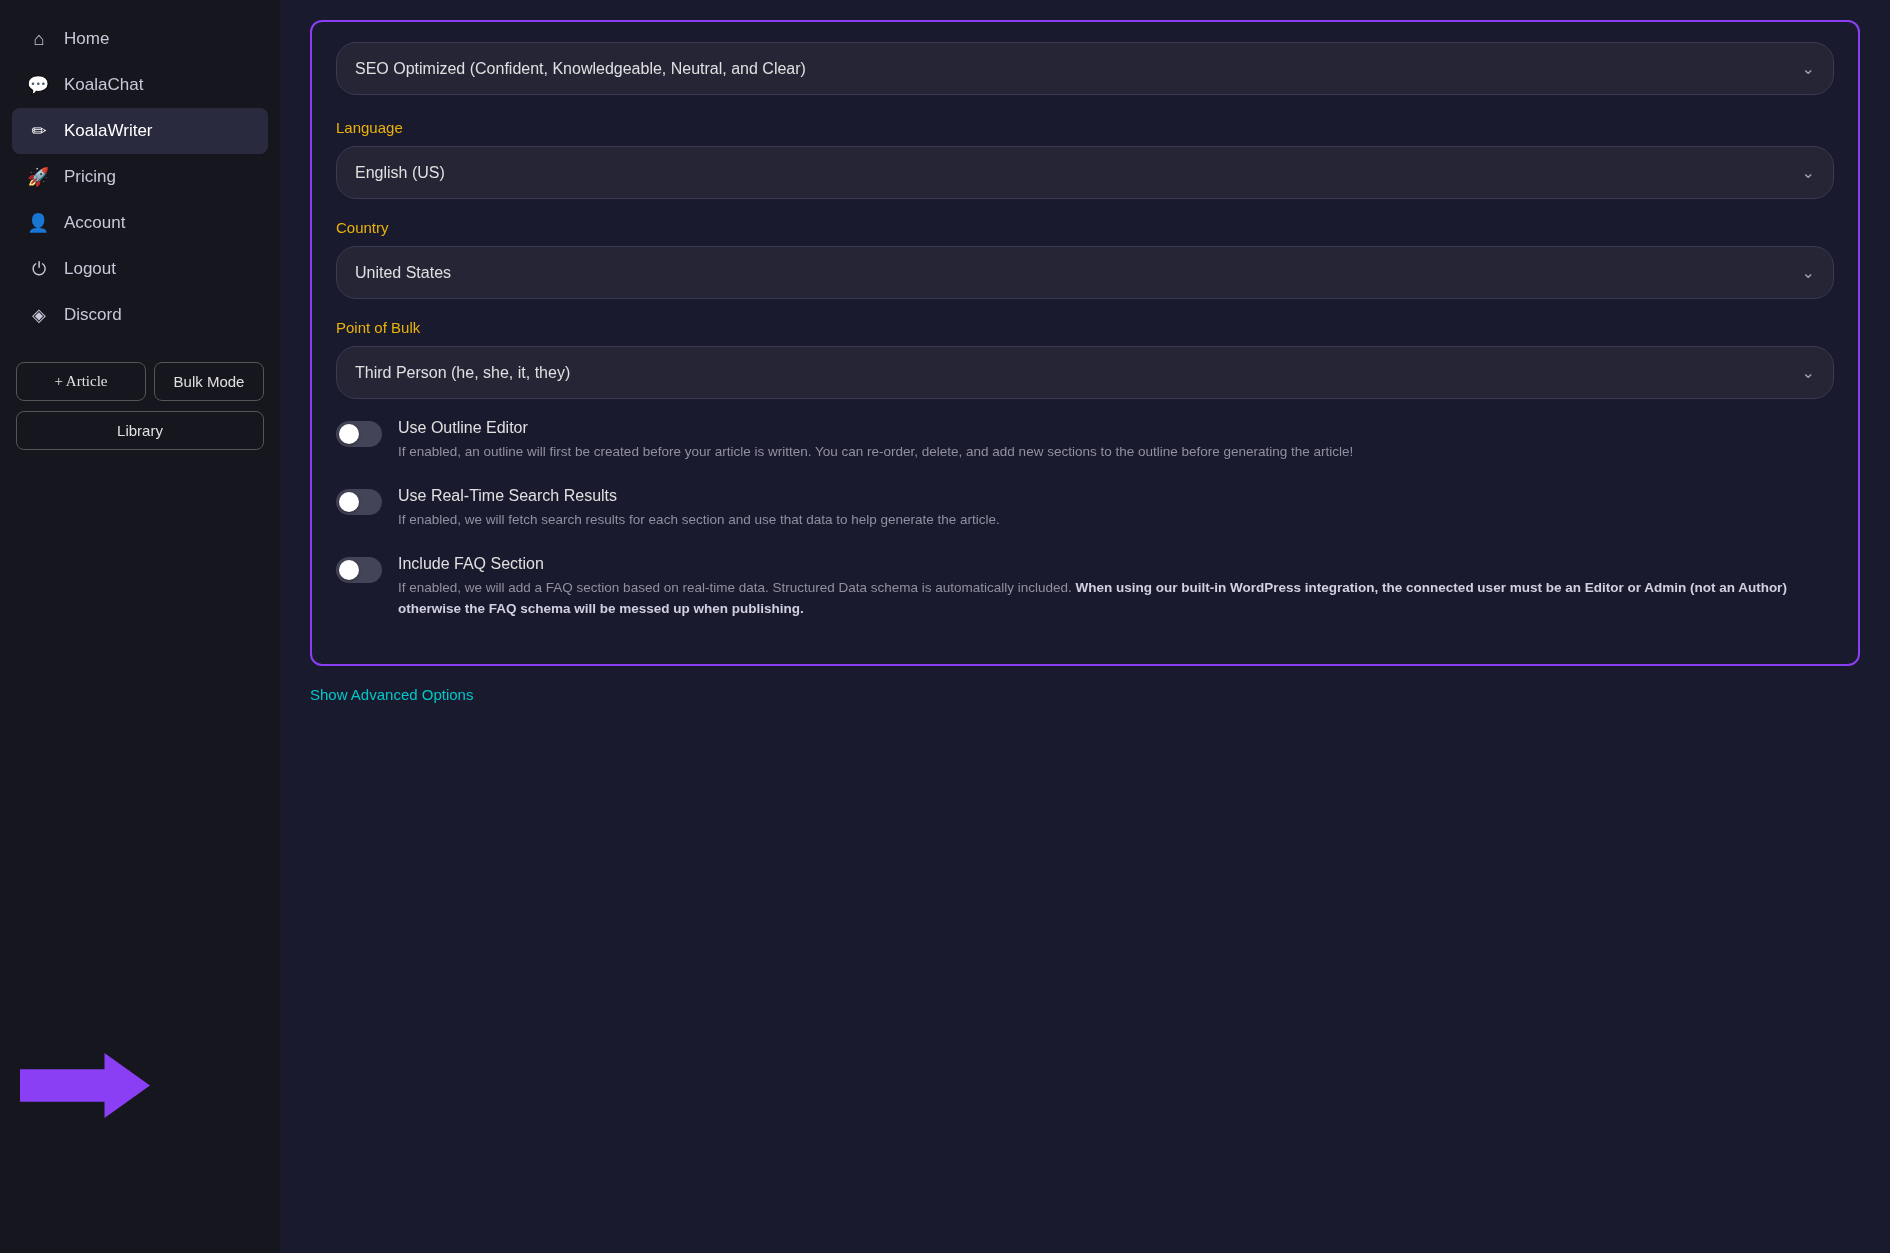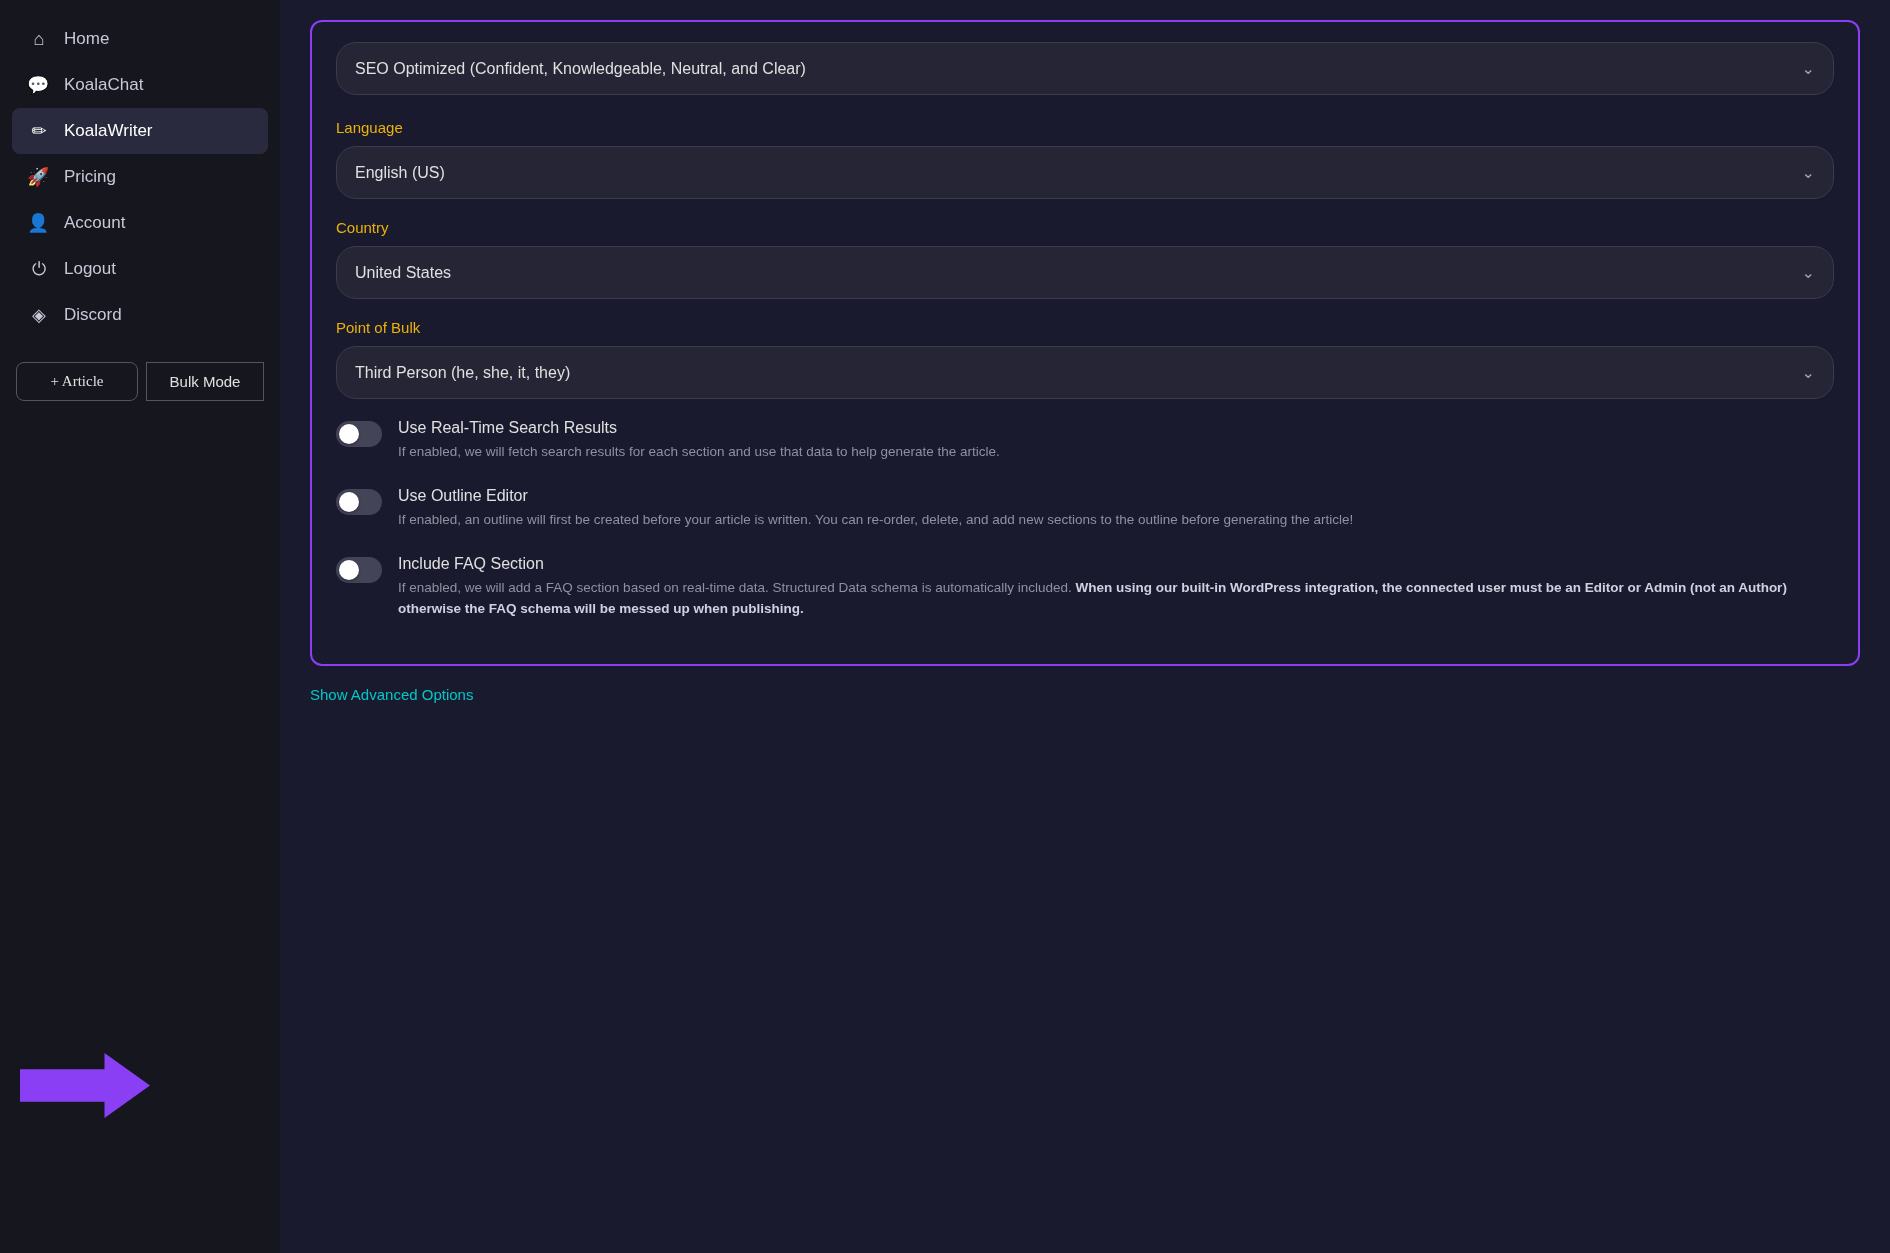--- a/index.html
+++ b/index.html
@@ -71,22 +71,22 @@
       gap: 6px;
       justify-content: center;
       font-family: Liberation Serif, serif;
     }
 
     .btn-bulk {
       flex: 1;
       background: transparent;
       border: 1.5px solid #555;
       color: #e0e0e0;
-      padding: 10px 12px;
-      border-radius: 0;
+      padding: 10px 4px;
+      border-radius: 8px;
       cursor: pointer;
       font-size: 15px;
     }
 
     .btn-library {
       width: calc(100% - 8px);
       margin: 6px 4px 0;
       background: transparent;
       border: 1.5px solid #555;
       color: #e0e0e0;
@@ -287,20 +287,21 @@
       <div class="sidebar-item">
         <span class="sidebar-icon">◈</span>
         <span>Discord</span>
       </div>
     </div>
 
   <div class="sidebar-buttons">
     <button class="btn-article">+ Article</button>
     <button class="btn-bulk">Bulk Mode</button>
   </div>
+  <button class="btn-library">Library</button>
 
   <div class="arrow-indicator">
     <div class="arrow-shape"></div>
   </div>
 </aside>
 
 <main class="main">
   <div class="settings-panel">
 
     <div class="top-dropdown">
@@ -328,37 +329,37 @@
 
     <div class="dropdown-wrapper">
       <span class="dropdown-label">Point of Bulk</span>
       <div class="dropdown">
         <span>Third Person (he, she, it, they)</span>
         <span class="chevron-icon">⌄</span>
       </div>
     </div>
 
     <div id="toggles-container">
+        <div class="toggle-row">
+          <label class="toggle-switch"><input type="checkbox" style=""><div class="toggle-track"></div><div class="toggle-thumb"></div></label>
+          <div class="toggle-label-group">
+            <div class="toggle-title">Use Outline Editor</div>
+            <div class="toggle-desc">If enabled, an outline will first be created before your article is written. You can re-order, delete, and add new sections to the outline before generating the article!</div>
+          </div>
+        </div>
         <div class="toggle-row">
           <label class="toggle-switch"><input type="checkbox" style=""><div class="toggle-track"></div><div class="toggle-thumb"></div></label>
           <div class="toggle-label-group">
             <div class="toggle-title">Use Real-Time Search Results</div>
             <div class="toggle-desc">If enabled, we will fetch search results for each section and use that data to help generate the article.</div>
           </div>
         </div>
         <div class="toggle-row">
           <label class="toggle-switch"><input type="checkbox" style=""><div class="toggle-track"></div><div class="toggle-thumb"></div></label>
           <div class="toggle-label-group">
-            <div class="toggle-title">Use Outline Editor</div>
-            <div class="toggle-desc">If enabled, an outline will first be created before your article is written. You can re-order, delete, and add new sections to the outline before generating the article!</div>
-          </div>
-        </div>
-        <div class="toggle-row">
-          <label class="toggle-switch"><input type="checkbox" style=""><div class="toggle-track"></div><div class="toggle-thumb"></div></label>
-          <div class="toggle-label-group">
             <div class="toggle-title">Include FAQ Section</div>
             <div class="toggle-desc">If enabled, we will add a FAQ section based on real-time data. Structured Data schema is automatically included. <strong>When using our built-in WordPress integration, the connected user must be an Editor or Admin (not an Author) otherwise the FAQ schema will be messed up when publishing.</strong></div>
           </div>
         </div>
       </div>
 
   </div>
 
   <span class="show-advanced">Show Advanced Options</span>
 </main>

